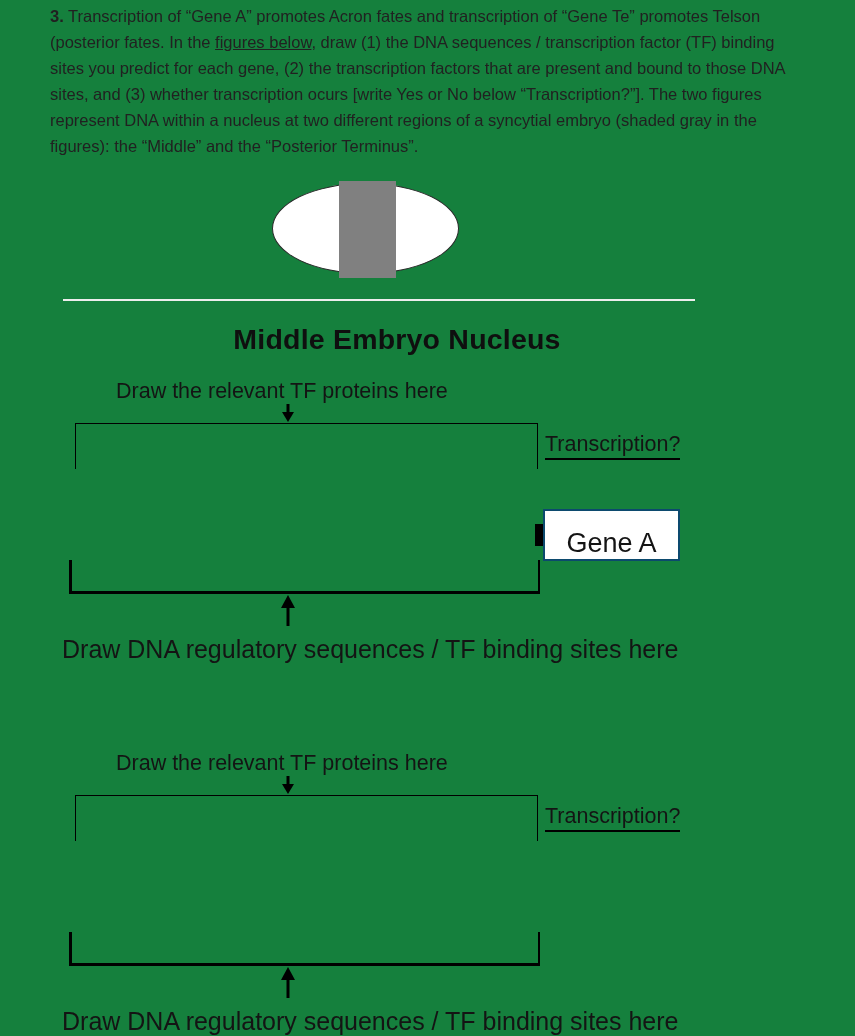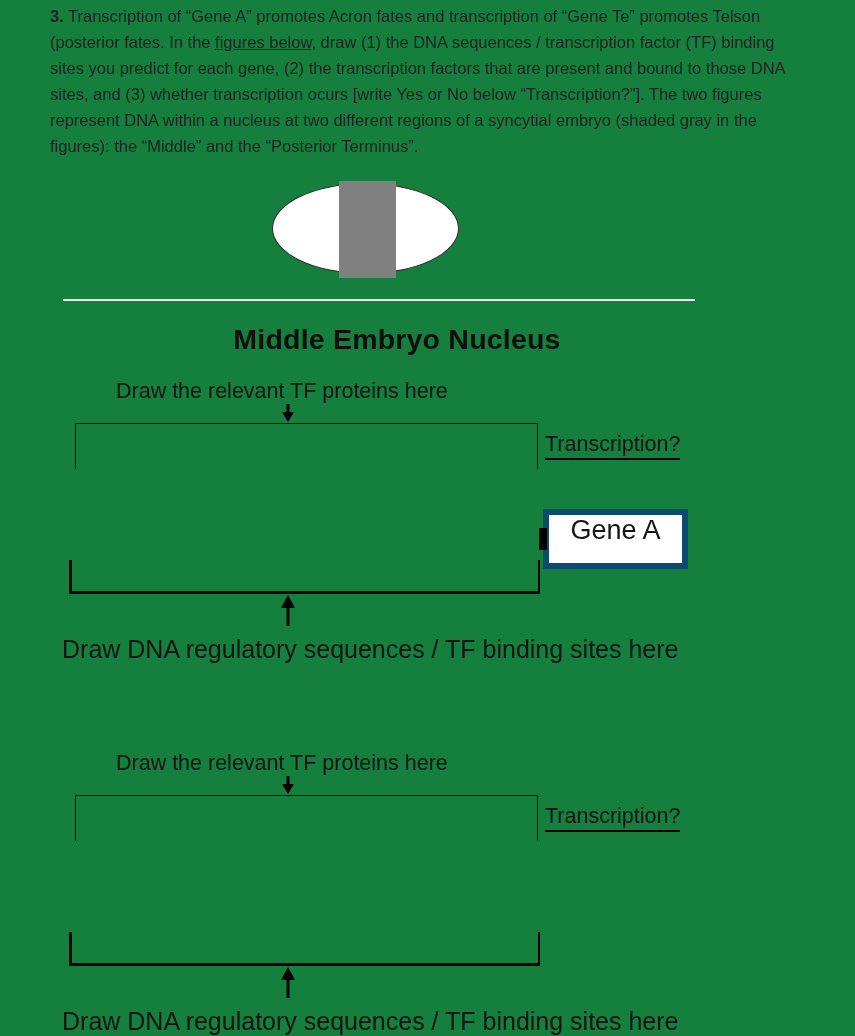--- a/index.html
+++ b/index.html
@@ -40,22 +40,22 @@
   .transcription{
     position:absolute;left:545px;top:12px;font-size:21.5px;color:#141414;white-space:nowrap;
     border-bottom:2px solid #000;padding-bottom:1px;margin-top:41px;
   }
   .top-bracket{
     position:absolute;left:75px;top:44px;width:461px;height:45px;
     border-top:1.5px solid #000;border-left:1.5px solid #000;border-right:1.5px solid #000;
   }
   .gene-box{
     position:absolute;left:543px;top:130px;width:133px;height:48px;
-    border:6px solid #0c4a6e;background:#ffffff;
-    display:flex;align-items:flex-start;justify-content:center;
+    border:2px solid #0c4a6e;background:#ffffff;
+    display:flex;align-items:flex-end;justify-content:center;
     font-size:27px;color:#141414;white-space:nowrap;
   }
   .promoter{
     position:absolute;left:-10px;top:50%;transform:translateY(-50%);
     width:8px;height:22px;background:#000;
   }
   .bottom-bracket{
     position:absolute;left:69px;top:181px;width:466px;height:31px;
     border-left:3px solid #000;border-bottom:3px solid #000;border-right:2px solid #000;
   }

